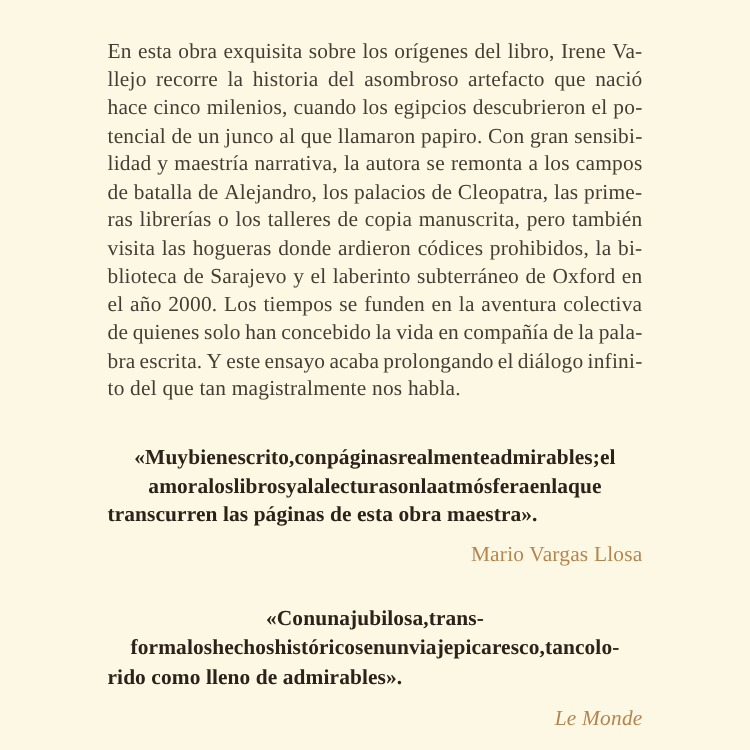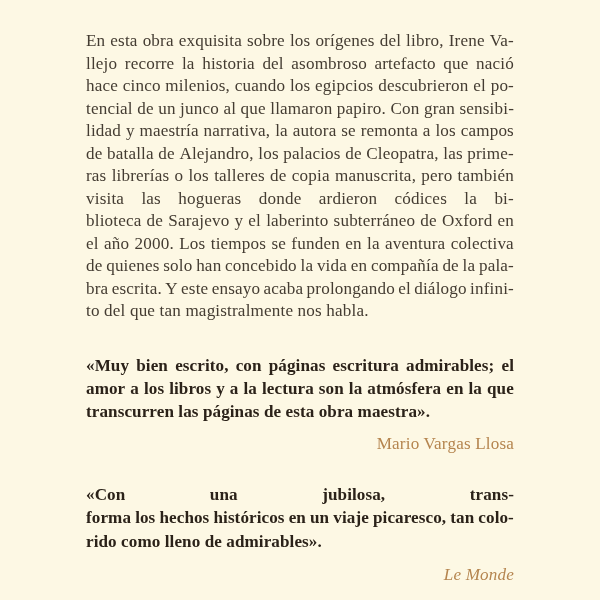--- a/index.html
+++ b/index.html
@@ -65,21 +65,21 @@
     font-size: 17.1px;
     line-height: 23.2px;
     letter-spacing: 0.005em;
   }
   .quote .ln {
     display: block;
     white-space: pre;
   }
   .quote .ln.j {
     display: flex;
-    justify-content: space-between;
+    justify-content: center;
     white-space: pre;
   }
   .quote .ln.j > span.w {
     white-space: pre;
   }
   .quote em,
   .quote .title-italic {
     font-style: italic;
     font-weight: bold;
   }
@@ -110,33 +110,33 @@
   <div class="content">
 
     <p class="blurb">
       <span class="ln j"><span class="w">En</span><span class="w">esta</span><span class="w">obra</span><span class="w">exquisita</span><span class="w">sobre</span><span class="w">los</span><span class="w">orígenes</span><span class="w">del</span><span class="w">libro,</span><span class="w">Irene</span><span class="w">Va-</span></span>
       <span class="ln j"><span class="w">llejo</span><span class="w">recorre</span><span class="w">la</span><span class="w">historia</span><span class="w">del</span><span class="w">asombroso</span><span class="w">artefacto</span><span class="w">que</span><span class="w">nació</span></span>
       <span class="ln j"><span class="w">hace</span><span class="w">cinco</span><span class="w">milenios,</span><span class="w">cuando</span><span class="w">los</span><span class="w">egipcios</span><span class="w">descubrieron</span><span class="w">el</span><span class="w">po-</span></span>
       <span class="ln j"><span class="w">tencial</span><span class="w">de</span><span class="w">un</span><span class="w">junco</span><span class="w">al</span><span class="w">que</span><span class="w">llamaron</span><span class="w">papiro.</span><span class="w">Con</span><span class="w">gran</span><span class="w">sensibi-</span></span>
       <span class="ln j"><span class="w">lidad</span><span class="w">y</span><span class="w">maestría</span><span class="w">narrativa,</span><span class="w">la</span><span class="w">autora</span><span class="w">se</span><span class="w">remonta</span><span class="w">a</span><span class="w">los</span><span class="w">campos</span></span>
       <span class="ln j"><span class="w">de</span><span class="w">batalla</span><span class="w">de</span><span class="w">Alejandro,</span><span class="w">los</span><span class="w">palacios</span><span class="w">de</span><span class="w">Cleopatra,</span><span class="w">las</span><span class="w">prime-</span></span>
       <span class="ln j"><span class="w">ras</span><span class="w">librerías</span><span class="w">o</span><span class="w">los</span><span class="w">talleres</span><span class="w">de</span><span class="w">copia</span><span class="w">manuscrita,</span><span class="w">pero</span><span class="w">también</span></span>
-      <span class="ln j"><span class="w">visita</span><span class="w">las</span><span class="w">hogueras</span><span class="w">donde</span><span class="w">ardieron</span><span class="w">códices</span><span class="w">la</span><span class="w">bi-</span></span>
+      <span class="ln j"><span class="w">visita</span><span class="w">las</span><span class="w">hogueras</span><span class="w">donde</span><span class="w">ardieron</span><span class="w">códices</span><span class="w">prohibidos,</span><span class="w">la</span><span class="w">bi-</span></span>
       <span class="ln j"><span class="w">blioteca</span><span class="w">de</span><span class="w">Sarajevo</span><span class="w">y</span><span class="w">el</span><span class="w">laberinto</span><span class="w">subterráneo</span><span class="w">de</span><span class="w">Oxford</span><span class="w">en</span></span>
       <span class="ln j"><span class="w">el</span><span class="w">año</span><span class="w">2000.</span><span class="w">Los</span><span class="w">tiempos</span><span class="w">se</span><span class="w">funden</span><span class="w">en</span><span class="w">la</span><span class="w">aventura</span><span class="w">colectiva</span></span>
       <span class="ln j"><span class="w">de</span><span class="w">quienes</span><span class="w">solo</span><span class="w">han</span><span class="w">concebido</span><span class="w">la</span><span class="w">vida</span><span class="w">en</span><span class="w">compañía</span><span class="w">de</span><span class="w">la</span><span class="w">pala-</span></span>
       <span class="ln j"><span class="w">bra</span><span class="w">escrita.</span><span class="w">Y</span><span class="w">este</span><span class="w">ensayo</span><span class="w">acaba</span><span class="w">prolongando</span><span class="w">el</span><span class="w">diálogo</span><span class="w">infini-</span></span>
       <span class="ln">to del que tan magistralmente nos habla.</span>
     </p>
 
     <div class="gap-blurb-q1"></div>
 
     <div class="quote-block">
       <p class="quote">
-        <span class="ln j"><span class="w">«Muy</span><span class="w">bien</span><span class="w">escrito,</span><span class="w">con</span><span class="w">páginas</span><span class="w">escritura</span><span class="w">admirables;</span><span class="w">el</span></span>
+        <span class="ln j"><span class="w">«Muy</span><span class="w">bien</span><span class="w">escrito,</span><span class="w">con</span><span class="w">páginas</span><span class="w">realmente</span><span class="w">admirables;</span><span class="w">el</span></span>
         <span class="ln j"><span class="w">amor</span><span class="w">a</span><span class="w">los</span><span class="w">libros</span><span class="w">y</span><span class="w">a</span><span class="w">la</span><span class="w">lectura</span><span class="w">son</span><span class="w">la</span><span class="w">atmósfera</span><span class="w">en</span><span class="w">la</span><span class="w">que</span></span>
         <span class="ln">transcurren las páginas de esta obra maestra».</span>
       </p>
       <div class="gap-q1-attr"></div>
       <p class="attribution">Mario Vargas Llosa</p>
     </div>
 
     <div class="gap-attr-q2"></div>
 
     <div class="quote-block">

